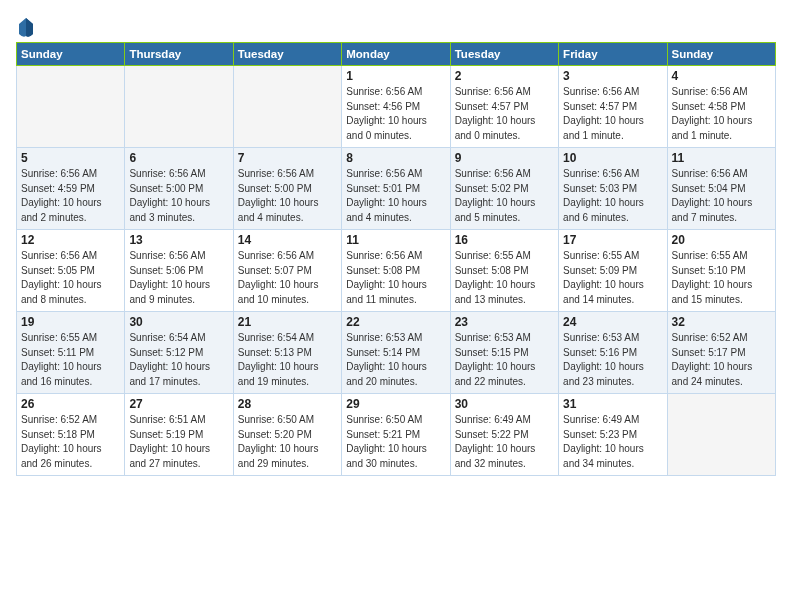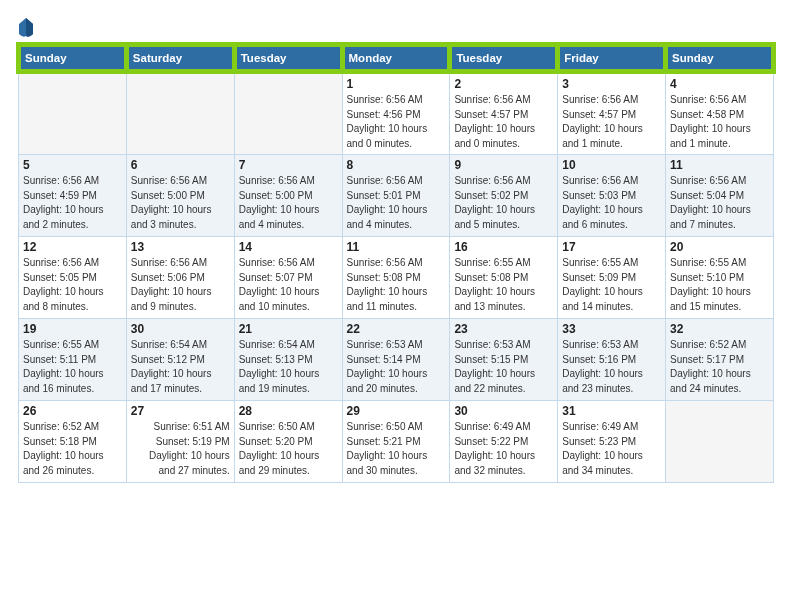--- a/index.html
+++ b/index.html
@@ -57,21 +57,21 @@
       border-collapse: collapse;
       table-layout: fixed;
     }
     .calendar th {
       background: #2e6da4;
       color: #fff;
       font-size: 11.5px;
       font-weight: bold;
       padding: 5px 4px;
       text-align: left;
-      border: 5px solid #84cc16;
+      border: 1px solid #84cc16;
     }
     .calendar td {
       border: 1px solid #c5d9ed;
       vertical-align: top;
       padding: 3px 4px;
       font-size: 9.5px;
       color: #333;
       height: 82px;
       background: #fff;
     }
@@ -115,21 +115,21 @@
       <div class="month-title"></div>
       <div class="location"></div>
     </div>
   </div>
 
   <table class="calendar">
     <thead>
       <tr>
 
       <th>Sunday</th>
-          <th>Saturday</th>
+          <th>Thursday</th>
           <th>Tuesday</th>
           <th>Monday</th>
           <th>Tuesday</th>
           <th>Friday</th>
           <th>Sunday</th>
         </tr>
     </thead>
     <tbody id="calendar-body">
     <tr>
           <td class="empty"></td>
@@ -296,21 +296,21 @@
 and 20 minutes.</div>
           </td>
           <td>
             <span class="day-num">23</span>
             <div class="day-info" style="white-space: pre-line;">Sunrise: 6:53 AM
 Sunset: 5:15 PM
 Daylight: 10 hours
 and 22 minutes.</div>
           </td>
           <td>
-            <span class="day-num">33</span>
+            <span class="day-num">24</span>
             <div class="day-info" style="white-space: pre-line;">Sunrise: 6:53 AM
 Sunset: 5:16 PM
 Daylight: 10 hours
 and 23 minutes.</div>
           </td>
           <td>
             <span class="day-num">32</span>
             <div class="day-info" style="white-space: pre-line;">Sunrise: 6:52 AM
 Sunset: 5:17 PM
 Daylight: 10 hours
@@ -320,21 +320,21 @@
         <tr>
           <td>
             <span class="day-num">26</span>
             <div class="day-info" style="white-space: pre-line;">Sunrise: 6:52 AM
 Sunset: 5:18 PM
 Daylight: 10 hours
 and 26 minutes.</div>
           </td>
           <td>
             <span class="day-num">27</span>
-            <div class="day-info" style="white-space: pre-line; text-align: right;">Sunrise: 6:51 AM
+            <div class="day-info" style="white-space: pre-line;">Sunrise: 6:51 AM
 Sunset: 5:19 PM
 Daylight: 10 hours
 and 27 minutes.</div>
           </td>
           <td>
             <span class="day-num">28</span>
             <div class="day-info" style="white-space: pre-line;">Sunrise: 6:50 AM
 Sunset: 5:20 PM
 Daylight: 10 hours
 and 29 minutes.</div>

